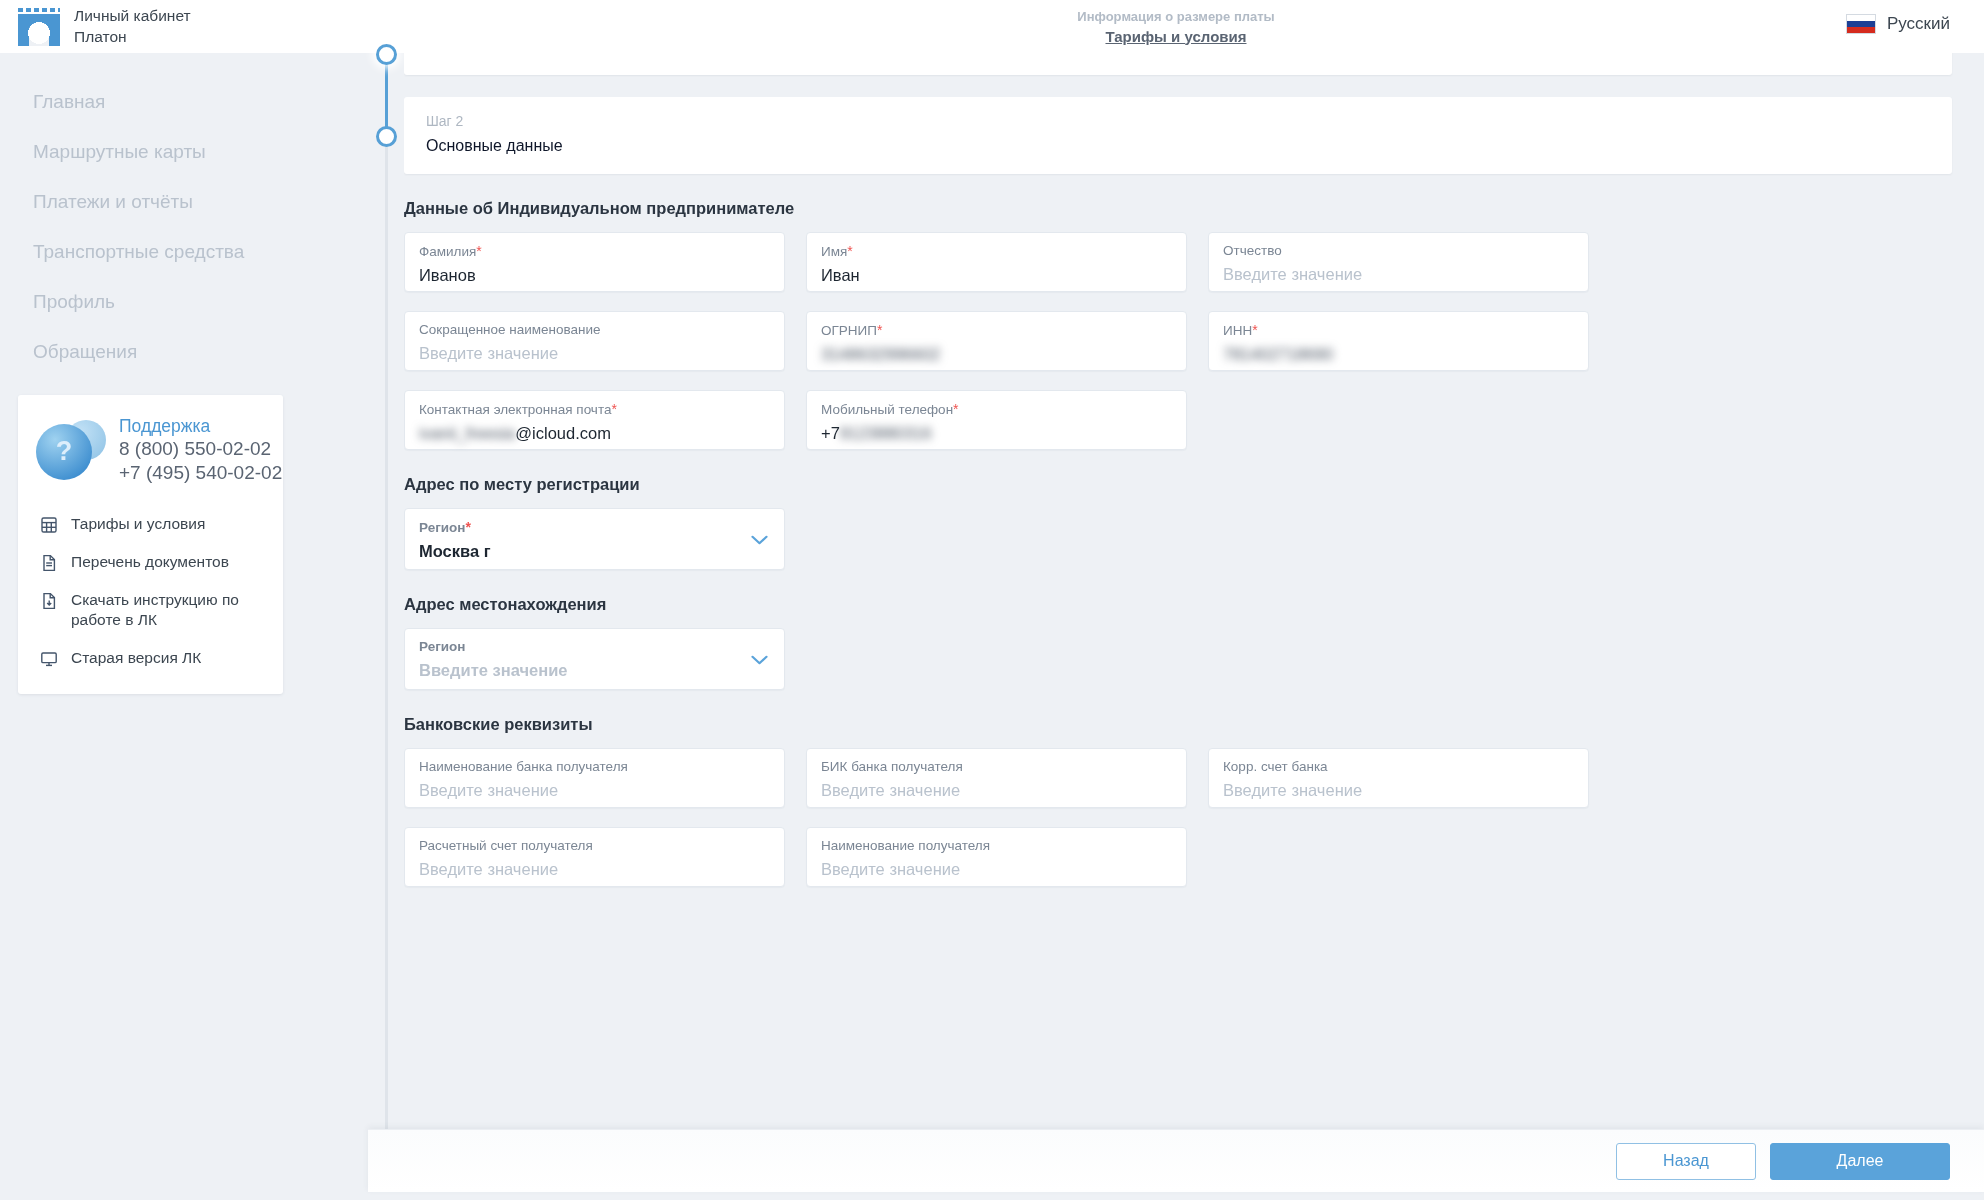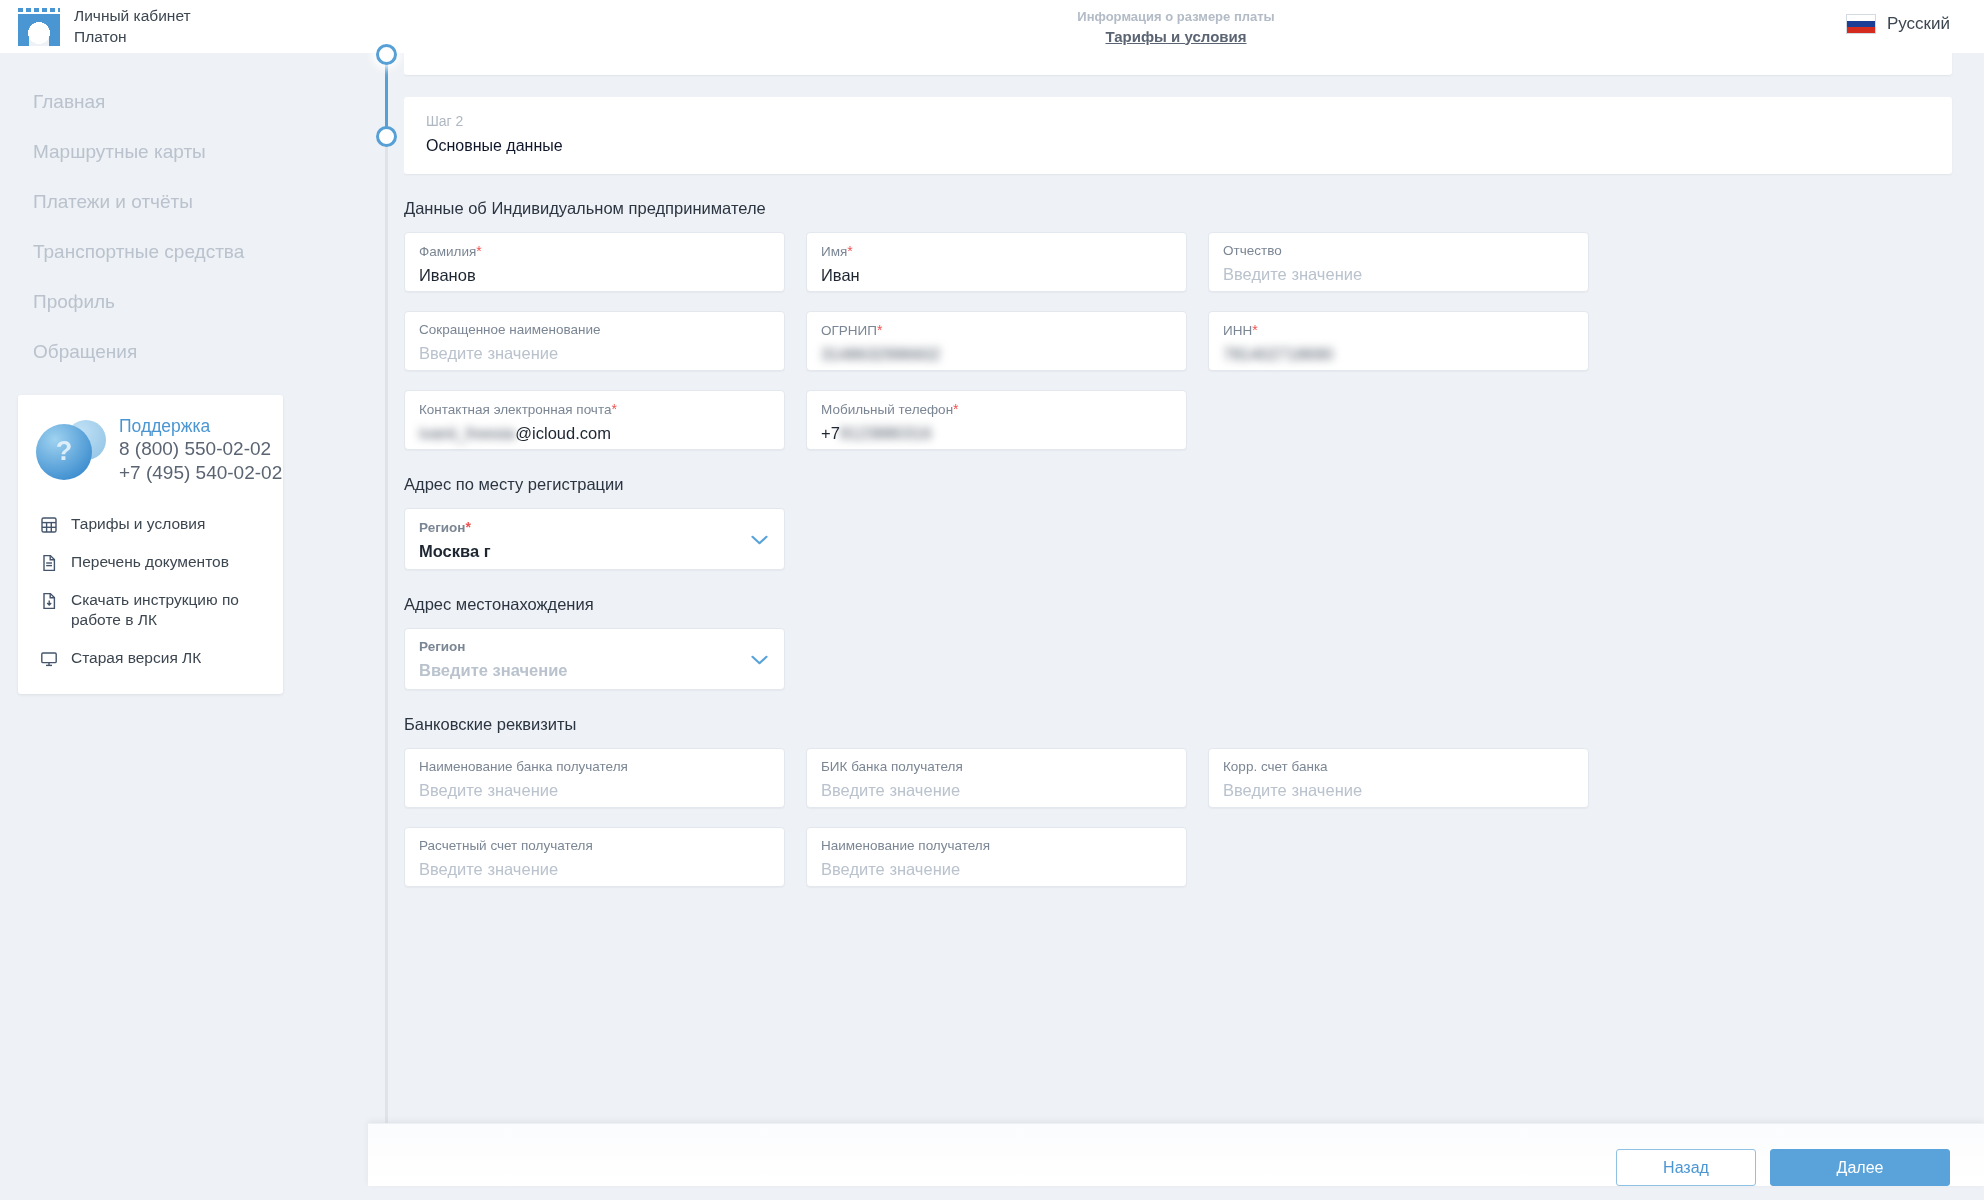--- a/index.html
+++ b/index.html
@@ -152,21 +152,21 @@
   }
   .card {
     background: #fff; border-radius: 3px; box-shadow: 0 1px 2px rgba(60,70,90,.07);
   }
   .step-card { margin: 0 32px 0 0; padding: 14px 0 16px 22px; }
   .step-card.first { margin-top: -26px; padding-top: 38px; }
   .step-num { font-size: 14px; color: #aeb7c2; line-height: 1.5; }
   .step-title { font-size: 16px; color: #0f172a; line-height: 1.5; margin-top: 2px; }
 
   .section-label {
-    font-size: 16.5px; color: #2b3541; margin: 25px 4px 14px 0;
+    font-size: 16.5px; color: #2b3541; margin: 25px 4px 14px 0; font-weight: bold;
   }
   .grid {
     display: grid; grid-template-columns: repeat(3, 381px);
     column-gap: 21px; row-gap: 19px;
   }
   .field {
     background: #fff; border: 1px solid #e3e8ee; border-radius: 4px;
     height: 60px; padding: 9px 17px 0 14px; position: relative;
     box-shadow: 0 1px 1px rgba(60,70,90,.04);
   }
@@ -177,25 +177,25 @@
   .f-value.ph { color: #b9c2cd; }
   .f-value.blur { filter: blur(4px); color: #4a5462; }
   .f-value .blurpart { filter: blur(4.2px); color: #4a5462; }
   .chev {
     position: absolute; right: 16px; top: 22px; width: 17px; height: 10px; color: #5aa3da;
   }
   .sel-wrap { grid-column: 1 / span 1; font-weight: bold; }
 
   
   .footerbar {
-    position: absolute; left: 368px; bottom: 14px; width: 1616px; height: 63px;
+    position: absolute; left: 368px; bottom: 8px; width: 1616px; height: 63px;
     background: linear-gradient(#fbfcfd, #fff);
     border-top: 1px solid #eceff3;
     box-shadow: 0 -2px 6px rgba(60,70,90,.07);
-    display: flex; align-items: flex-end; justify-content: flex-end;
+    display: flex; align-items: center; justify-content: flex-end;
     padding-right: 34px; gap: 14px; z-index: 8;
   }
   .btn { height: 37px; border-radius: 3px; font-size: 16px; cursor: pointer; }
   .btn-back {
     width: 140px; background: #fff; border: 1px solid #90c0e4; color: #4a96d2;
   }
   .btn-next {
     width: 180px; background: #5aa3da; border: 1px solid #5aa3da; color: #fff;
   }
 </style>

